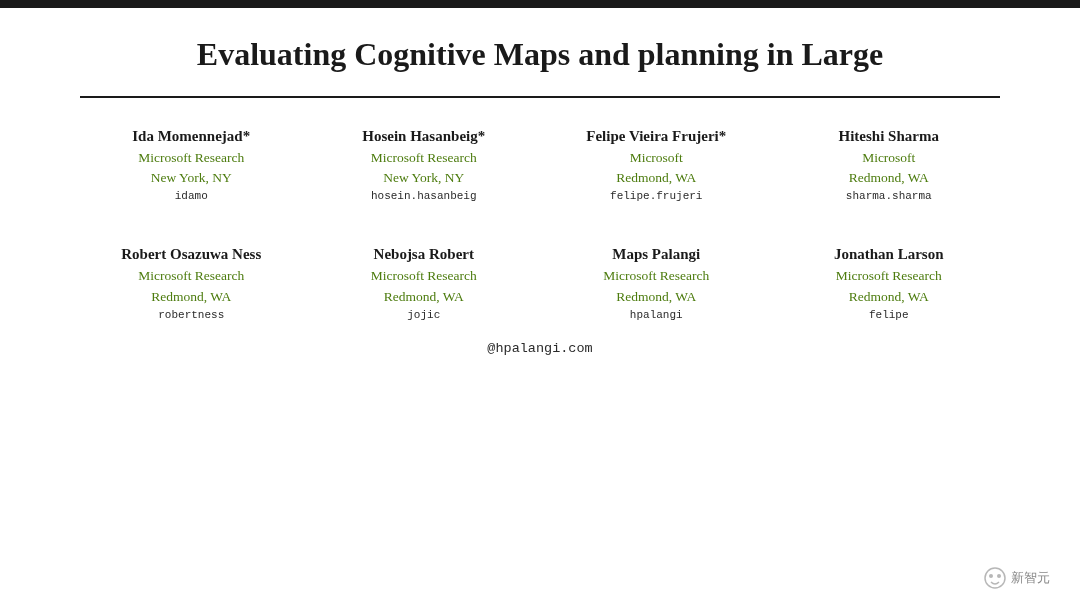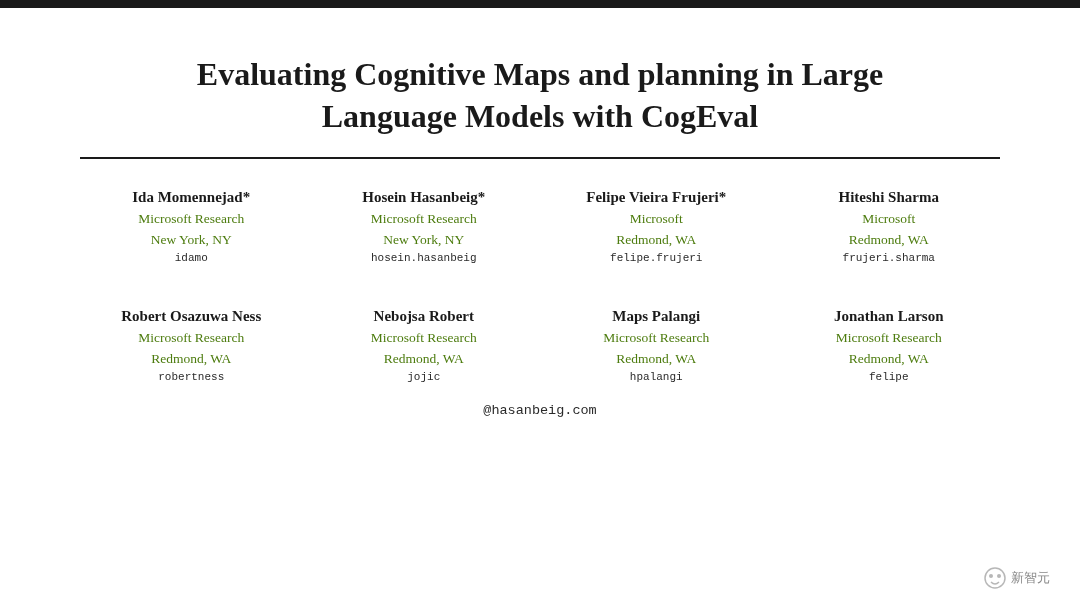--- a/index.html
+++ b/index.html
@@ -21,21 +21,21 @@
       width: 100%;
       height: 8px;
       background: #1a1a1a;
       position: absolute;
       top: 0;
       left: 0;
     }
 
     .content-wrapper {
       padding: 30px 80px 20px 80px;
-      margin-top: 24px;
+      margin-top: 4px;
     }
 
     .title-section {
       text-align: center;
       margin-bottom: 20px;
     }
 
     .paper-title {
       font-size: 32px;
       font-weight: bold;
@@ -112,21 +112,20 @@
   </style>
 </head>
 <body>
 
 <div class="top-bar"></div>
 
 <div class="content-wrapper">
   <div class="title-section">
     <h1 class="paper-title">
       <span>Evaluating Cognitive Maps and planning in Large</span><br>
-      <span>Language Models with CogEval</span>
     </h1>
   </div>
 
   <div class="title-divider"></div>
 
   <div class="authors-grid">
   <div class="author-card">
         <div class="author-name">Ida Momennejad*</div>
         <div class="author-affiliation">Microsoft Research</div>
         <div class="author-affiliation">New York, NY</div>
@@ -141,21 +140,21 @@
       <div class="author-card">
         <div class="author-name">Felipe Vieira Frujeri*</div>
         <div class="author-affiliation">Microsoft</div>
         <div class="author-affiliation">Redmond, WA</div>
         <div class="author-email-partial">felipe.frujeri</div>
       </div>
       <div class="author-card">
         <div class="author-name">Hiteshi Sharma</div>
         <div class="author-affiliation">Microsoft</div>
         <div class="author-affiliation">Redmond, WA</div>
-        <div class="author-email-partial">frujeri.sharma</div>
+        <div class="author-email-partial">sharma.sharma</div>
       </div>
       <div class="author-card">
         <div class="author-name">Robert Osazuwa Ness</div>
         <div class="author-affiliation">Microsoft Research</div>
         <div class="author-affiliation">Redmond, WA</div>
         <div class="author-email-partial">robertness</div>
       </div>
       <div class="author-card">
         <div class="author-name">Nebojsa Robert</div>
         <div class="author-affiliation">Microsoft Research</div>
@@ -170,21 +169,21 @@
       </div>
       <div class="author-card">
         <div class="author-name">Jonathan Larson</div>
         <div class="author-affiliation">Microsoft Research</div>
         <div class="author-affiliation">Redmond, WA</div>
         <div class="author-email-partial">felipe</div>
       </div>
     </div>
 
   <div class="email-domain">
-    <span>@hasanbeig.com</span>
+    <span>@hpalangi.com</span>
   </div>
 </div>
 
 <div class="watermark">
   <svg class="watermark-icon" viewBox="0 0 24 24" fill="#888">
     <circle cx="12" cy="12" r="10" stroke="#888" stroke-width="1.5" fill="none"></circle>
     <circle cx="8" cy="10" r="2" fill="#888"></circle>
     <circle cx="16" cy="10" r="2" fill="#888"></circle>
     <path d="M8 16 Q12 20 16 16" stroke="#888" stroke-width="1.5" fill="none"></path>
   </svg>

